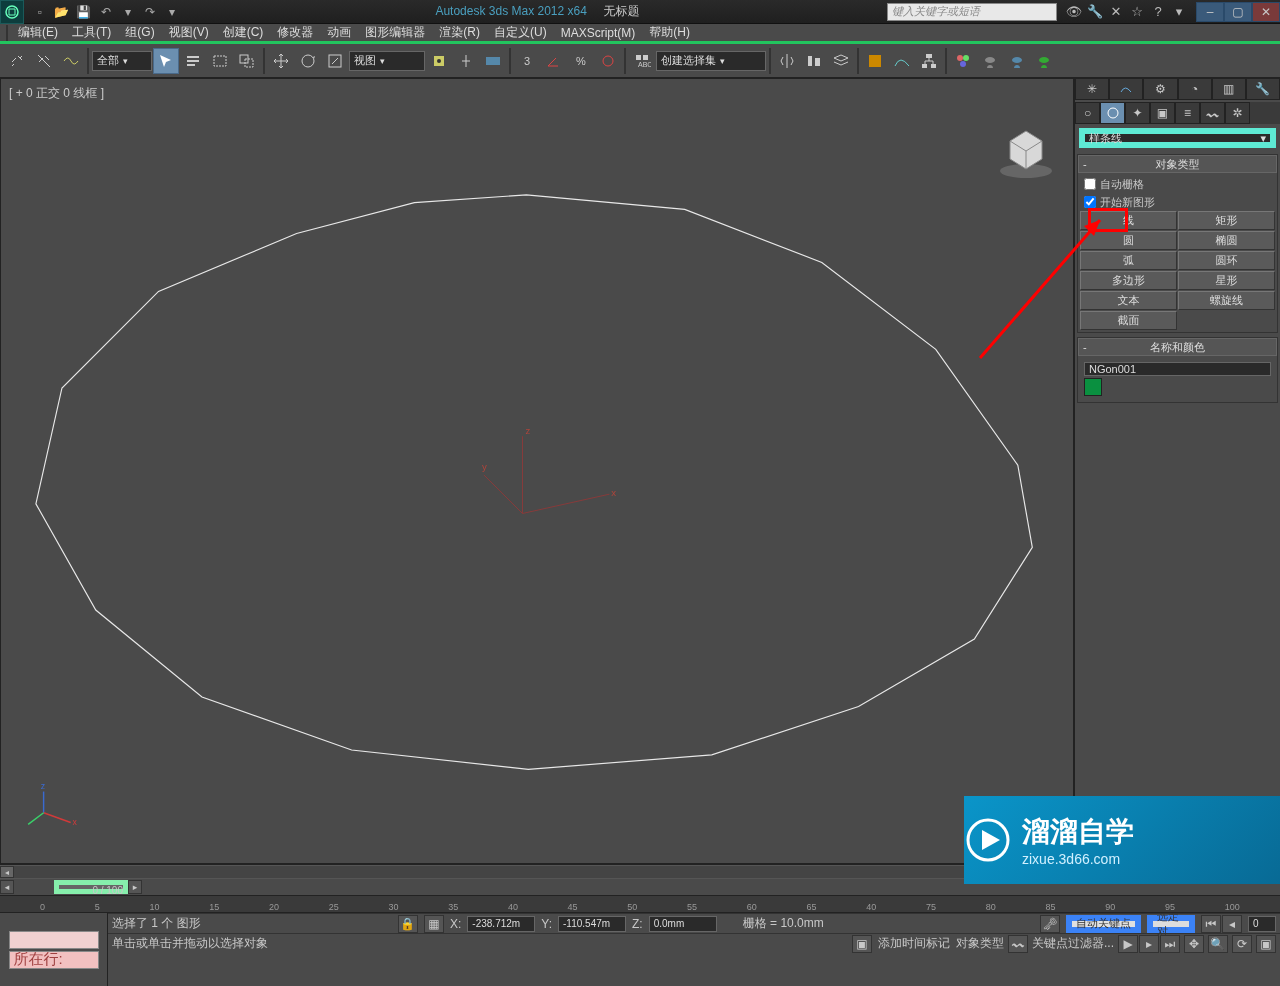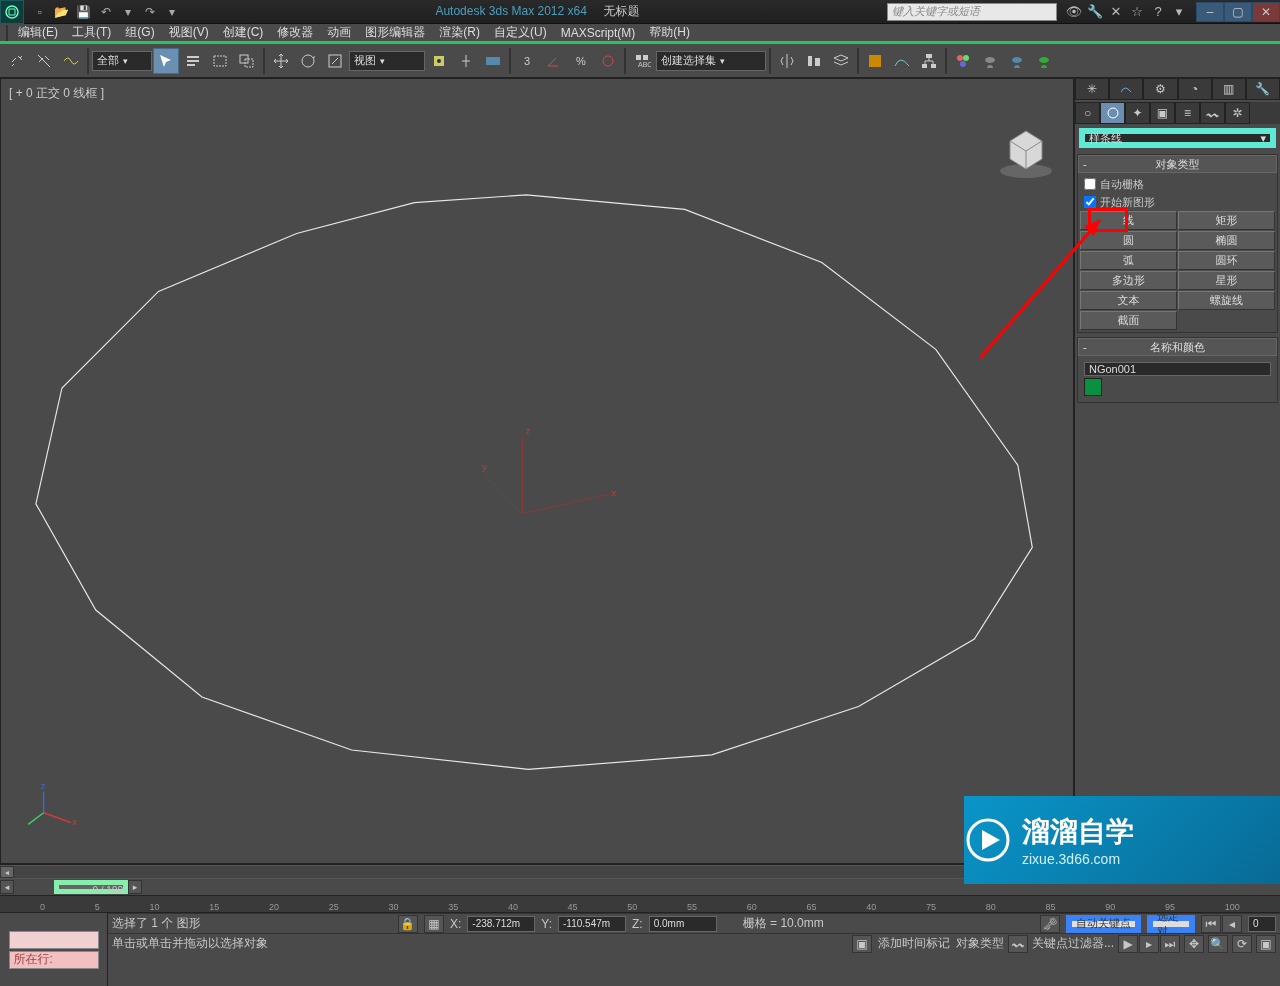--- a/index.html
+++ b/index.html
@@ -65,21 +65,21 @@
 
 .bottom{height:122px;background:#4a4a4a;border-top:1px solid #222;display:flex;flex-direction:column;position:relative;}
 .time-slider-row{height:16px;display:flex;align-items:center;background:#4a4a4a;}
 .time-slider-row .handle{width:74px;height:14px;background:#666;border:5px solid #86efac;text-align:right;font-size:10px;margin-left:40px;}
 .time-slider-row .nav{width:14px;height:14px;background:#555;border:1px solid #333;display:flex;align-items:center;justify-content:center;font-size:9px;}
 .ruler{height:18px;background:#3a3a3a;position:relative;border-top:1px solid #222;border-bottom:1px solid #222;}
 .ruler-ticks{position:absolute;inset:0;display:flex;justify-content:space-between;padding:0 40px;align-items:flex-end;}
 .ruler-ticks span{font-size:9px;color:#999;}
 .status-rows{flex:1;display:flex;}
 .status-left{width:108px;display:flex;flex-direction:column;justify-content:center;align-items:center;border-right:1px solid #222;}
-.status-loc{width:90px;height:18px;background:#f2c0c0;color:#a04040;border:1px solid #888;display:flex;align-items:center;padding:0 4px;font-size:12px;}
+.status-loc{width:90px;height:18px;background:#f2c0c0;color:#a04040;border:1px solid #888;display:flex;align-items:center;padding:0 4px;font-size:15px;}
 .status-mid{flex:1;display:flex;flex-direction:column;}
 .status-line{height:20px;display:flex;align-items:center;gap:6px;padding:0 4px;border-top:1px solid #333;}
 .coord-box{height:16px;background:#2a2a2a;border:1px solid #666;color:#ddd;font-size:10px;padding:0 4px;display:flex;align-items:center;width:68px;}
 .tag-box{height:18px;background:#e0e0e0;color:#333;border:6px solid #3b82f6;padding:0 4px;font-size:11px;display:flex;align-items:center;}
 .small-btn{width:20px;height:18px;border:1px solid #333;background:#555;display:flex;align-items:center;justify-content:center;}
 .watermark{position:absolute;right:0;bottom:102px;width:316px;height:88px;background:linear-gradient(135deg,#0a95c9,#086a95);display:flex;align-items:center;justify-content:flex-start;gap:10px;color:#fff;}
 .watermark .txt{font-size:28px;font-weight:bold;}
 .watermark .sub{font-size:14px;color:#d0f0ff;display:block;}
 
 .hscroll{height:14px;background:#555;display:flex;align-items:center;}

